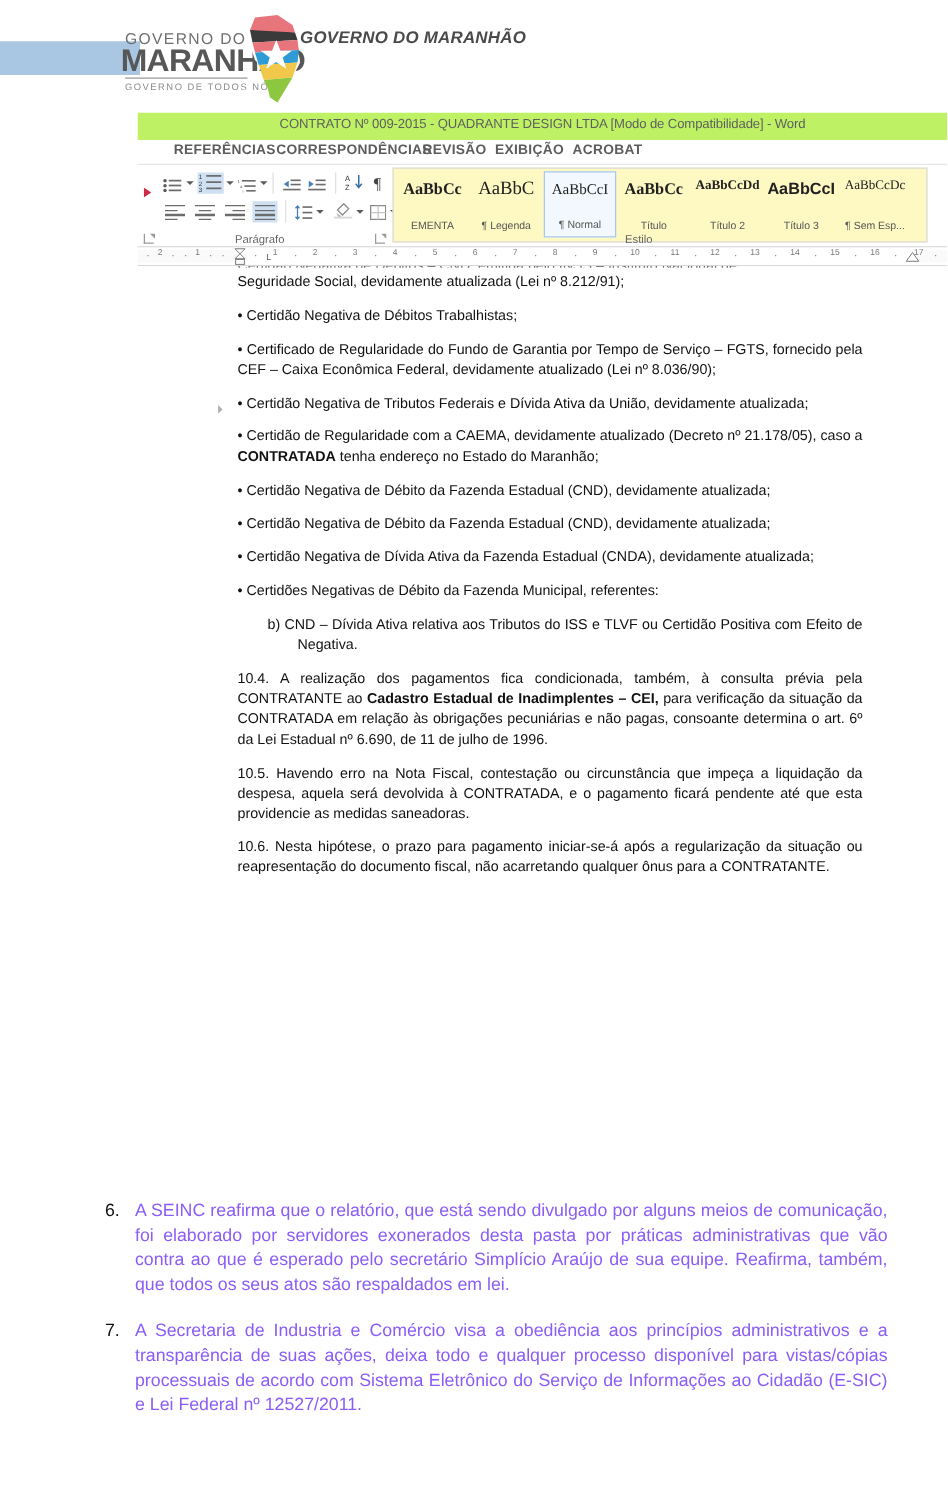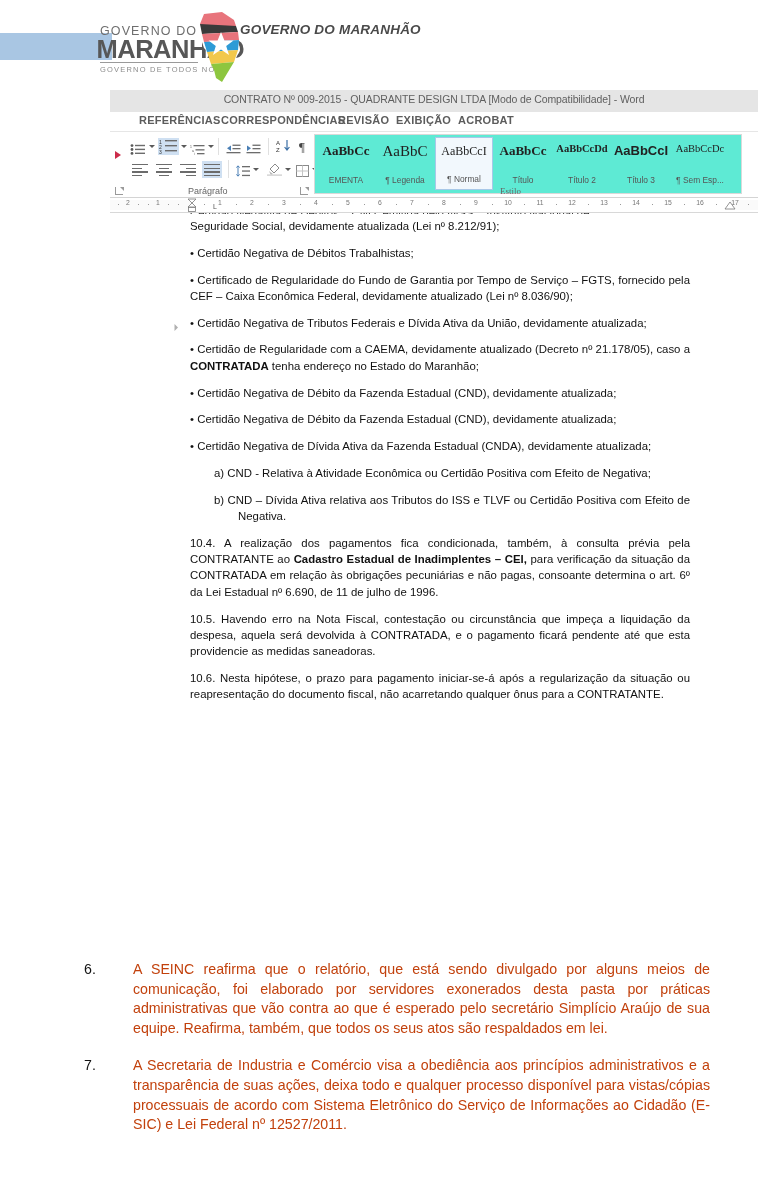--- a/index.html
+++ b/index.html
@@ -106,21 +106,21 @@
     left: 110px;
     top: 90px;
     width: 648px;
     height: 862px;
     background: #fff;
     overflow: hidden;
   }
   .word-titlebar {
     height: 22px;
     position: relative;
-    background: #e5e5e5;
+    background: #bef264;
   }
   .word-title {
     position: absolute;
     left: 0;
     right: 0;
     top: 3px;
     text-align: center;
     font-size: 10.5px;
     color: #5f5f5f;
     font-family: "Liberation Sans", sans-serif;
@@ -199,21 +199,21 @@
   }
   .hl { background: #cfe0f2; }
 
   .styles-gallery {
     position: absolute;
     left: 204px;
     top: 2px;
     right: 16px;
     height: 58px;
     border: 1px solid #d9d9d9;
-    background: #5eead4;
+    background: #fef9c3;
     overflow: hidden;
   }
   .style-item {
     position: absolute;
     top: 2px;
     width: 58px;
     height: 53px;
     text-align: center;
     box-sizing: border-box;
   }
@@ -338,23 +338,22 @@
     left: 84px;
     top: 0;
     font-size: 14.2px;
     line-height: 19.6px;
     color: #111;
   }
   .num-body {
     font-size: 14.2px;
     line-height: 19.6px;
     text-align: justify;
-    color: #c2410c;
+    color: #8b5cf6;
     font-family: "Liberation Sans", sans-serif;
-    margin-left: 25px;
   }
 </style>
 </head>
 <body>
 
 <div class="letterhead">
   <div class="lh-bluebar"></div>
 
   <div class="logo-wrap">
     <div class="logo-text-gov">GOVERNO DO</div>
@@ -556,21 +555,21 @@
       </div>
       <div class="style-item" style="left:356px">
         <div class="style-preview" style="font-size:10.5px">AaBbCcDc</div>
         <div class="style-name">¶ Sem Esp...</div>
       </div>
       <div class="style-item" style="left:415px">
         <div class="style-preview" style="color:#2e74b5; font-weight:bold">Aa</div>
         <div class="style-name"></div>
       </div>
     </div>
-    <div class="grp-label" style="left:390px;font-family:Liberation Serif, serif;">Estilo</div>
+    <div class="grp-label" style="left:390px;">Estilo</div>
   </div>
 
   <div class="ruler">
     <div class="ruler-track"></div>
     <div class="ruler-active" style="left:82px; width:538px;"></div>
 
     <div class="ruler-num" style="left:18px">2</div>
     <div class="ruler-num" style="left:48px">1</div>
 
     <div class="ruler-num" style="left:110px">1</div>
@@ -646,22 +645,22 @@
       <p class="p bullet">• Certidão Negativa de Tributos Federais e Dívida Ativa da União, devidamente atualizada;</p>
 
       <p class="p bullet"><span>• Certidão de Regularidade com a CAEMA, devidamente atualizado (Decreto nº 21.178/05), caso a </span><span class="b">CONTRATADA</span><span> tenha endereço no Estado do Maranhão;</span></p>
 
       <p class="p bullet">• Certidão Negativa de Débito da Fazenda Estadual (CND), devidamente atualizada;</p>
 
       <p class="p bullet">• Certidão Negativa de Débito da Fazenda Estadual (CND), devidamente atualizada;</p>
 
       <p class="p bullet">• Certidão Negativa de Dívida Ativa da Fazenda Estadual (CNDA), devidamente atualizada;</p>
 
-
-      <p class="p p-sub">a) CND - Relativa à Atividade Econômica ou Certidão Positiva com Efeito de Negativa;</p>
+      <p class="p bullet">• Certidões Negativas de Débito da Fazenda Municipal, referentes:</p>
+
 
       <p class="p p-sub">b) CND – Dívida Ativa relativa aos Tributos do ISS e TLVF ou Certidão Positiva com Efeito de Negativa.</p>
 
       <p class="p"><span>10.4.  A realização dos pagamentos fica condicionada, também, à consulta prévia pela CONTRATANTE ao </span><span class="b">Cadastro Estadual de Inadimplentes – CEI,</span><span> para verificação da situação da CONTRATADA em relação às obrigações pecuniárias e não pagas, consoante determina o art. 6º da Lei Estadual nº 6.690, de 11 de julho de 1996.</span></p>
 
       <p class="p">10.5.  Havendo erro na Nota Fiscal, contestação ou circunstância que impeça a liquidação da despesa, aquela será devolvida à CONTRATADA, e o pagamento ficará pendente até que esta providencie as medidas saneadoras.</p>
 
       <p class="p" style="margin-bottom:0">10.6.  Nesta hipótese, o prazo para pagamento iniciar-se-á após a regularização da situação ou reapresentação do documento fiscal, não acarretando qualquer ônus para a CONTRATANTE.</p>
     </div>
 

